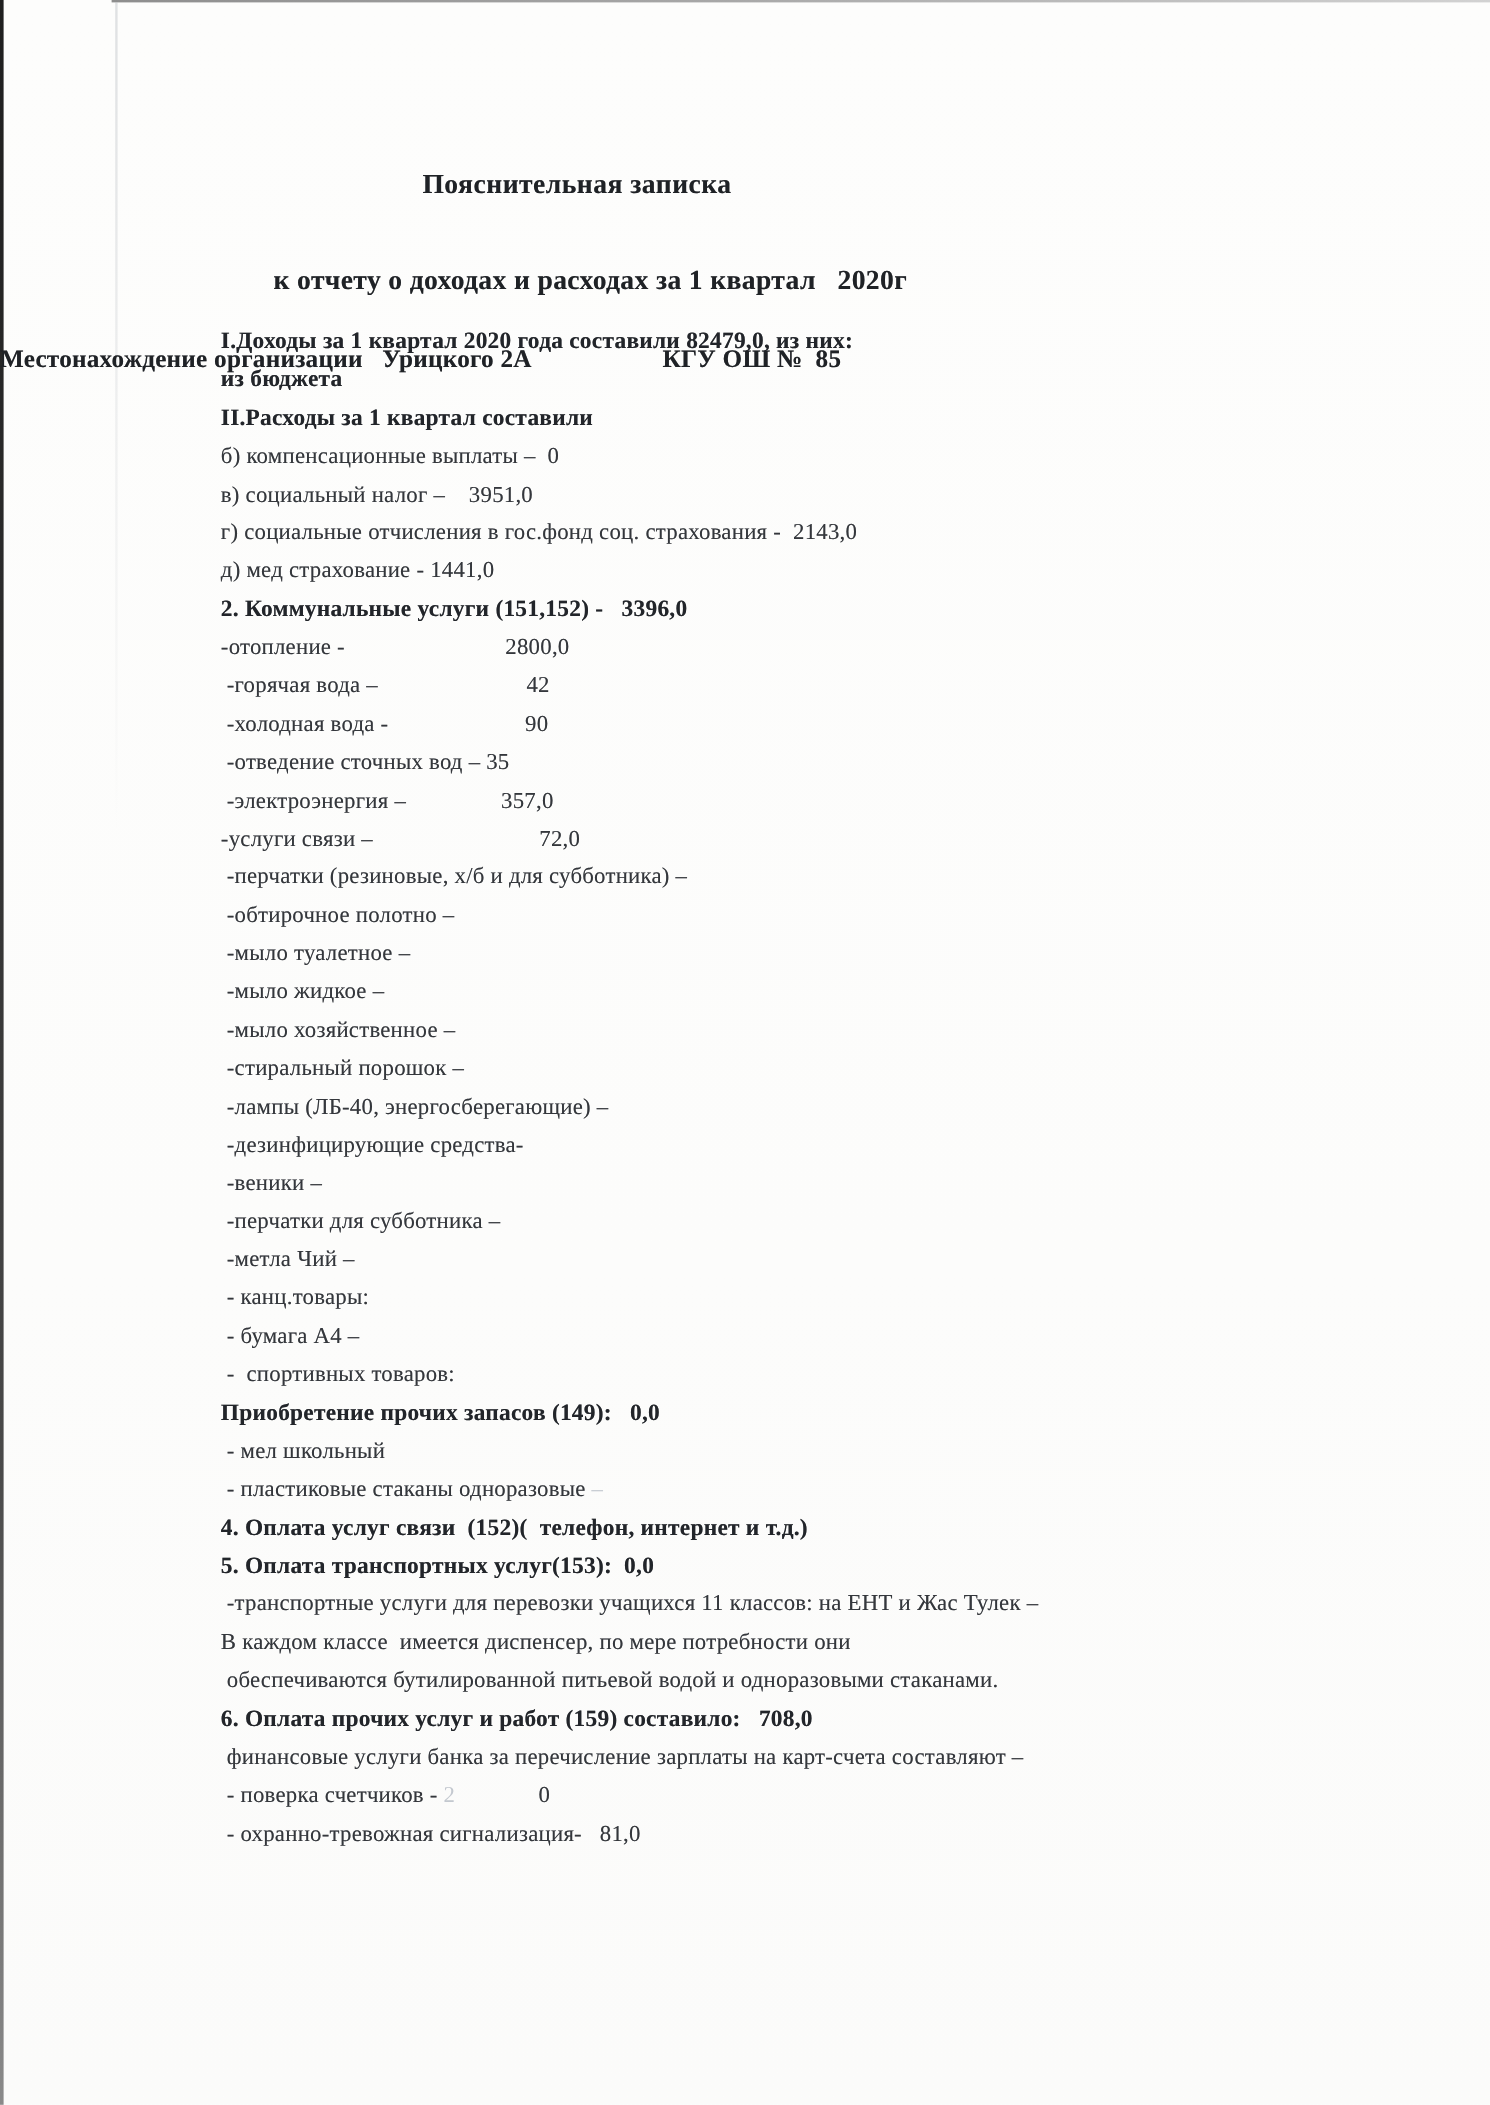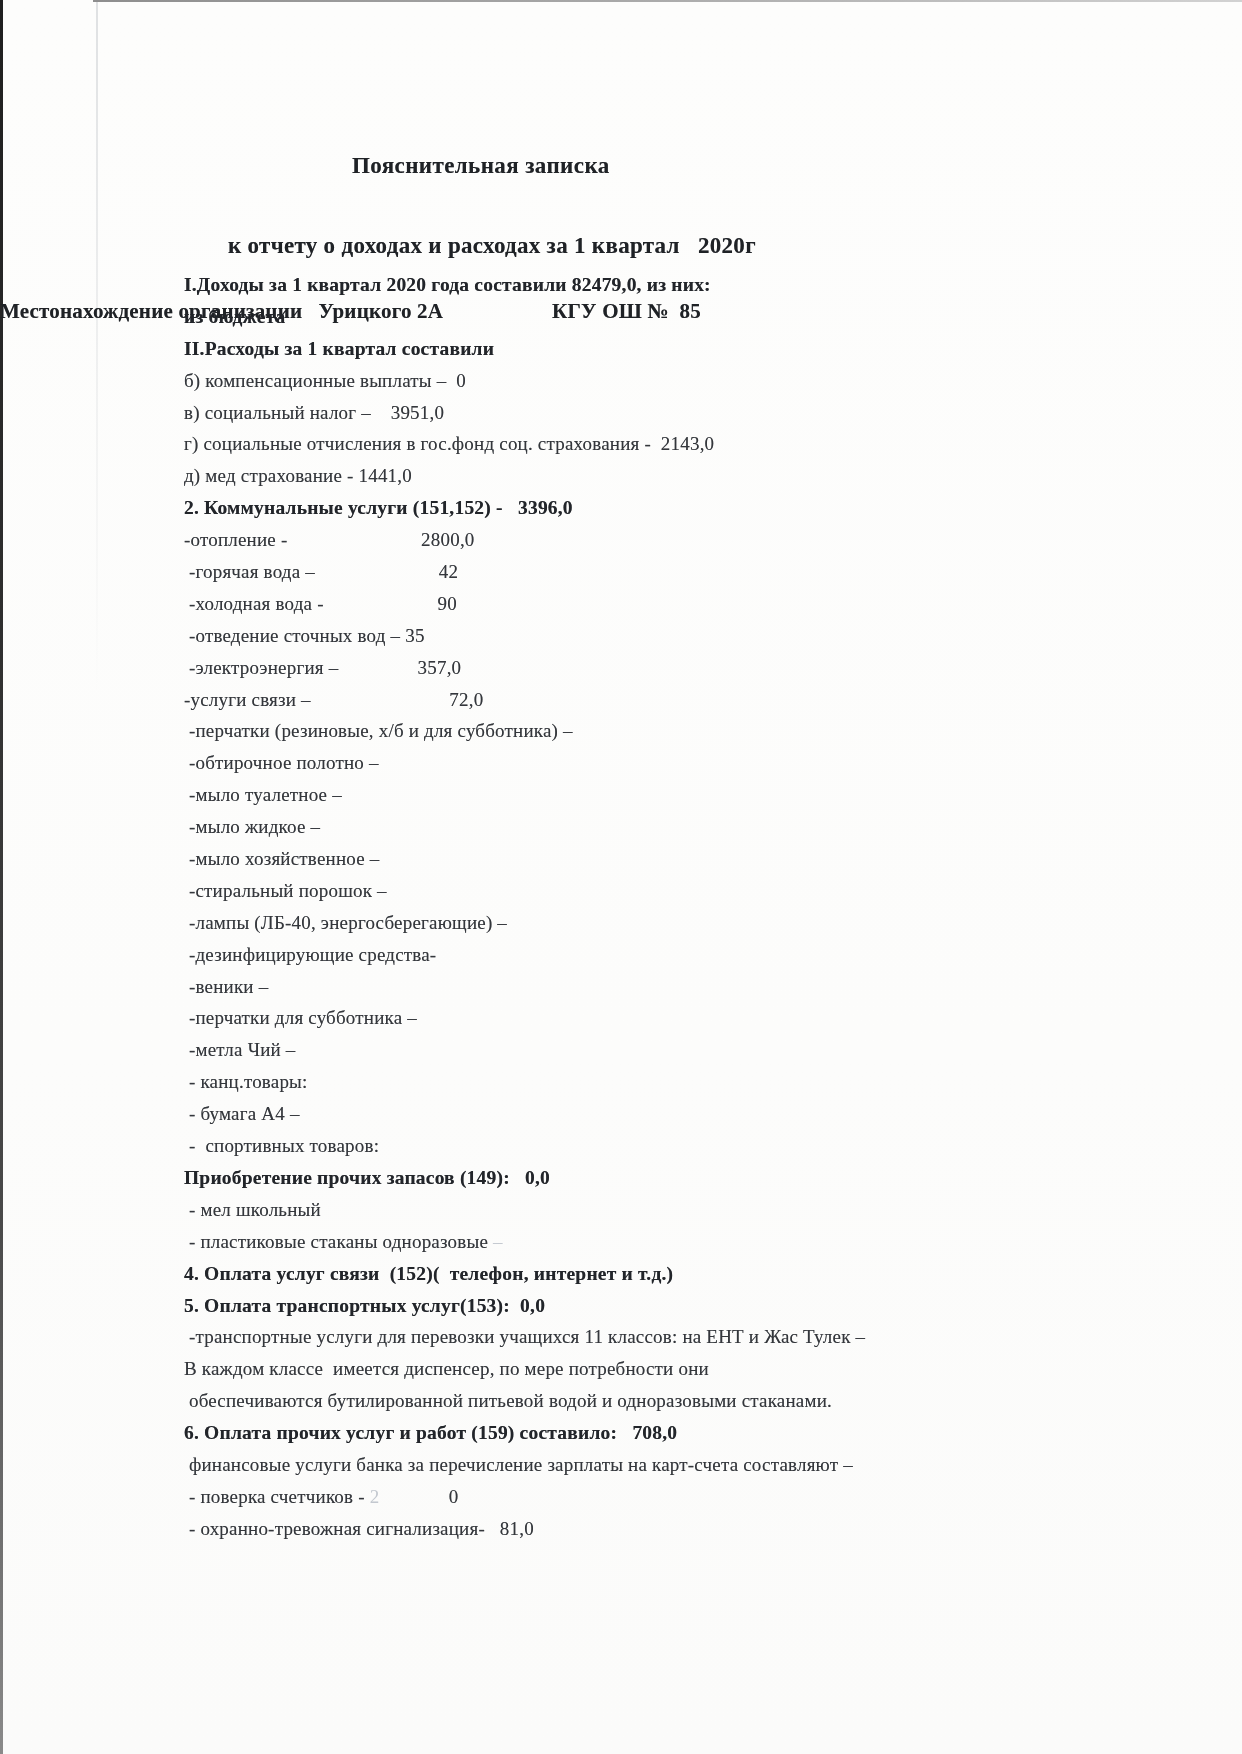--- a/index.html
+++ b/index.html
@@ -31,21 +31,21 @@
   }
   .crease {
     position: absolute;
     left: 96px; top: 2px;
     width: 2px; height: 690px;
     background: linear-gradient(180deg, rgba(175,180,186,0.38), rgba(190,194,199,0.18) 60%, rgba(200,203,208,0));
   }
   
   .header {
     position: absolute;
-    top: 115px; left: 0;
+    top: 103px; left: 0;
     width: 1195px;
     color: #1f2226;
     white-space: pre;
   }
   .h1 { margin-left: 352px; font-size: 23px; font-weight: bold; letter-spacing: 0.4px; line-height: 30px; }
   .h2 { margin-left: 228px; font-size: 23px; font-weight: bold; letter-spacing: 0.3px; line-height: 31px; margin-top: 13px; }
   .h3 { margin-left: 408px; font-size: 21px; font-weight: bold; letter-spacing: 0.3px; line-height: 30px; }
   .h4 { font-size: 21px; font-weight: bold; letter-spacing: 0.2px; line-height: 29px; }
   .header > div { text-shadow: 0 0 0.5px rgba(35,38,43,0.5); }
   

